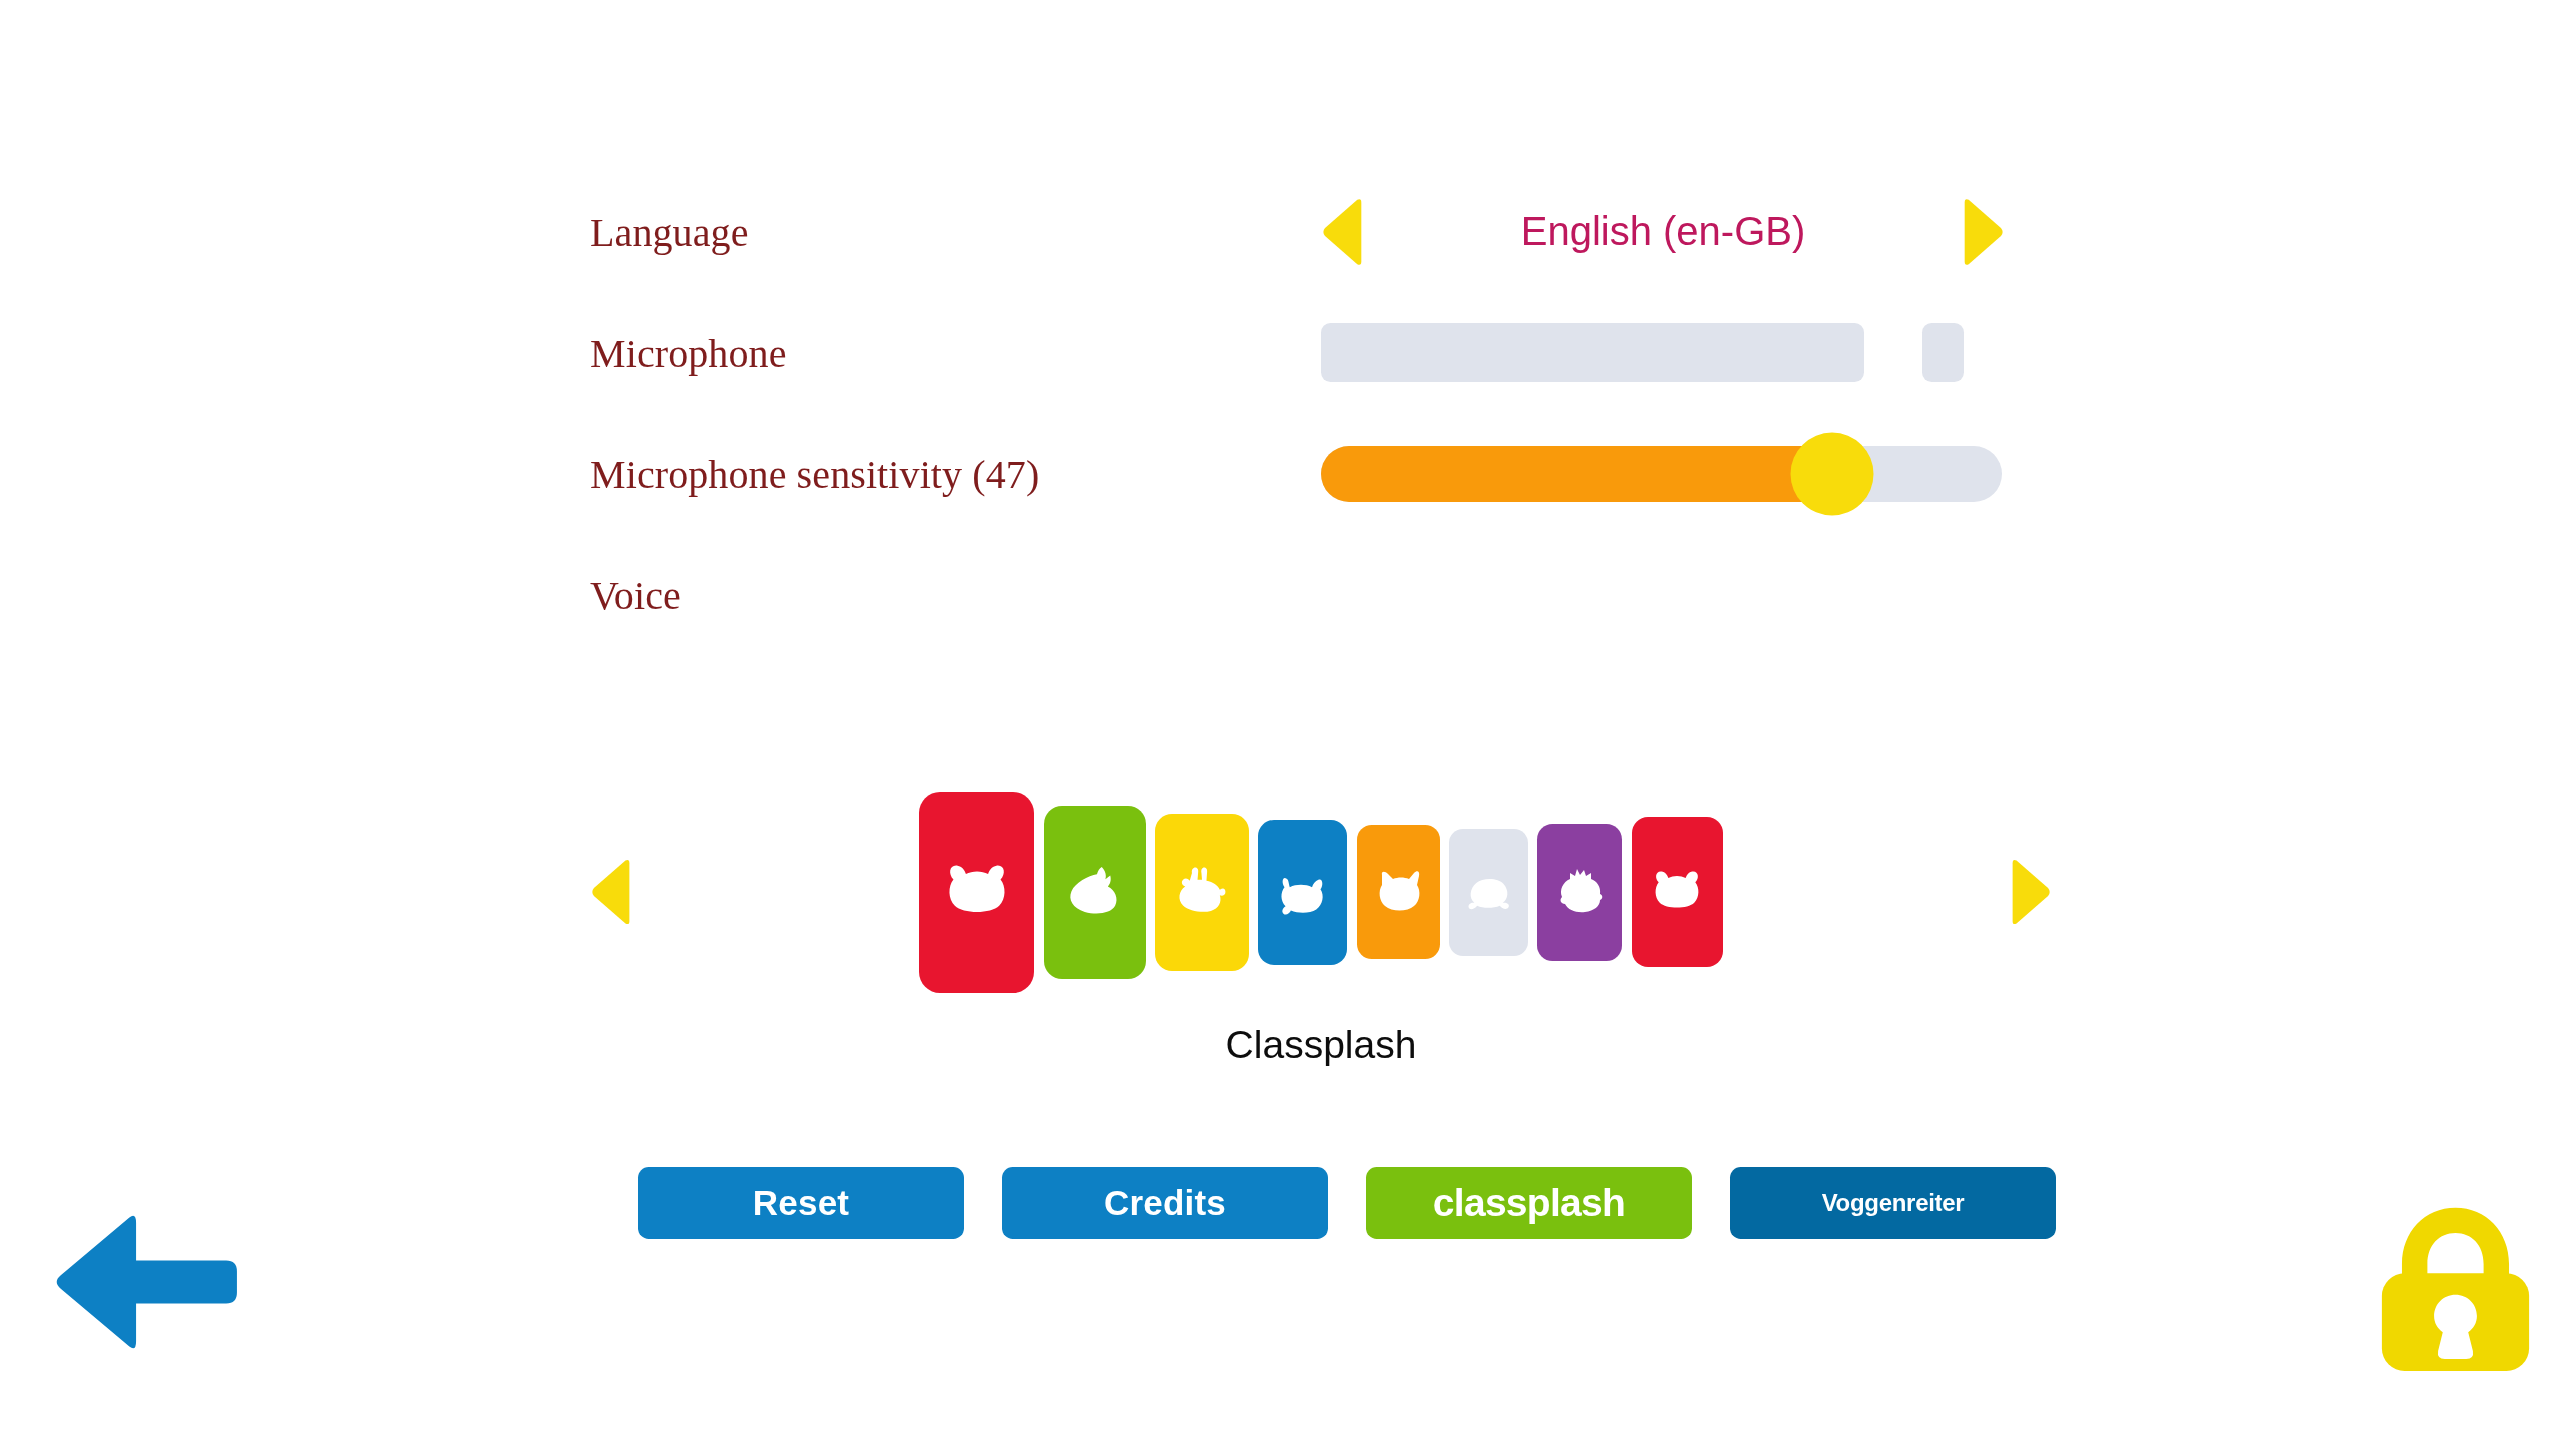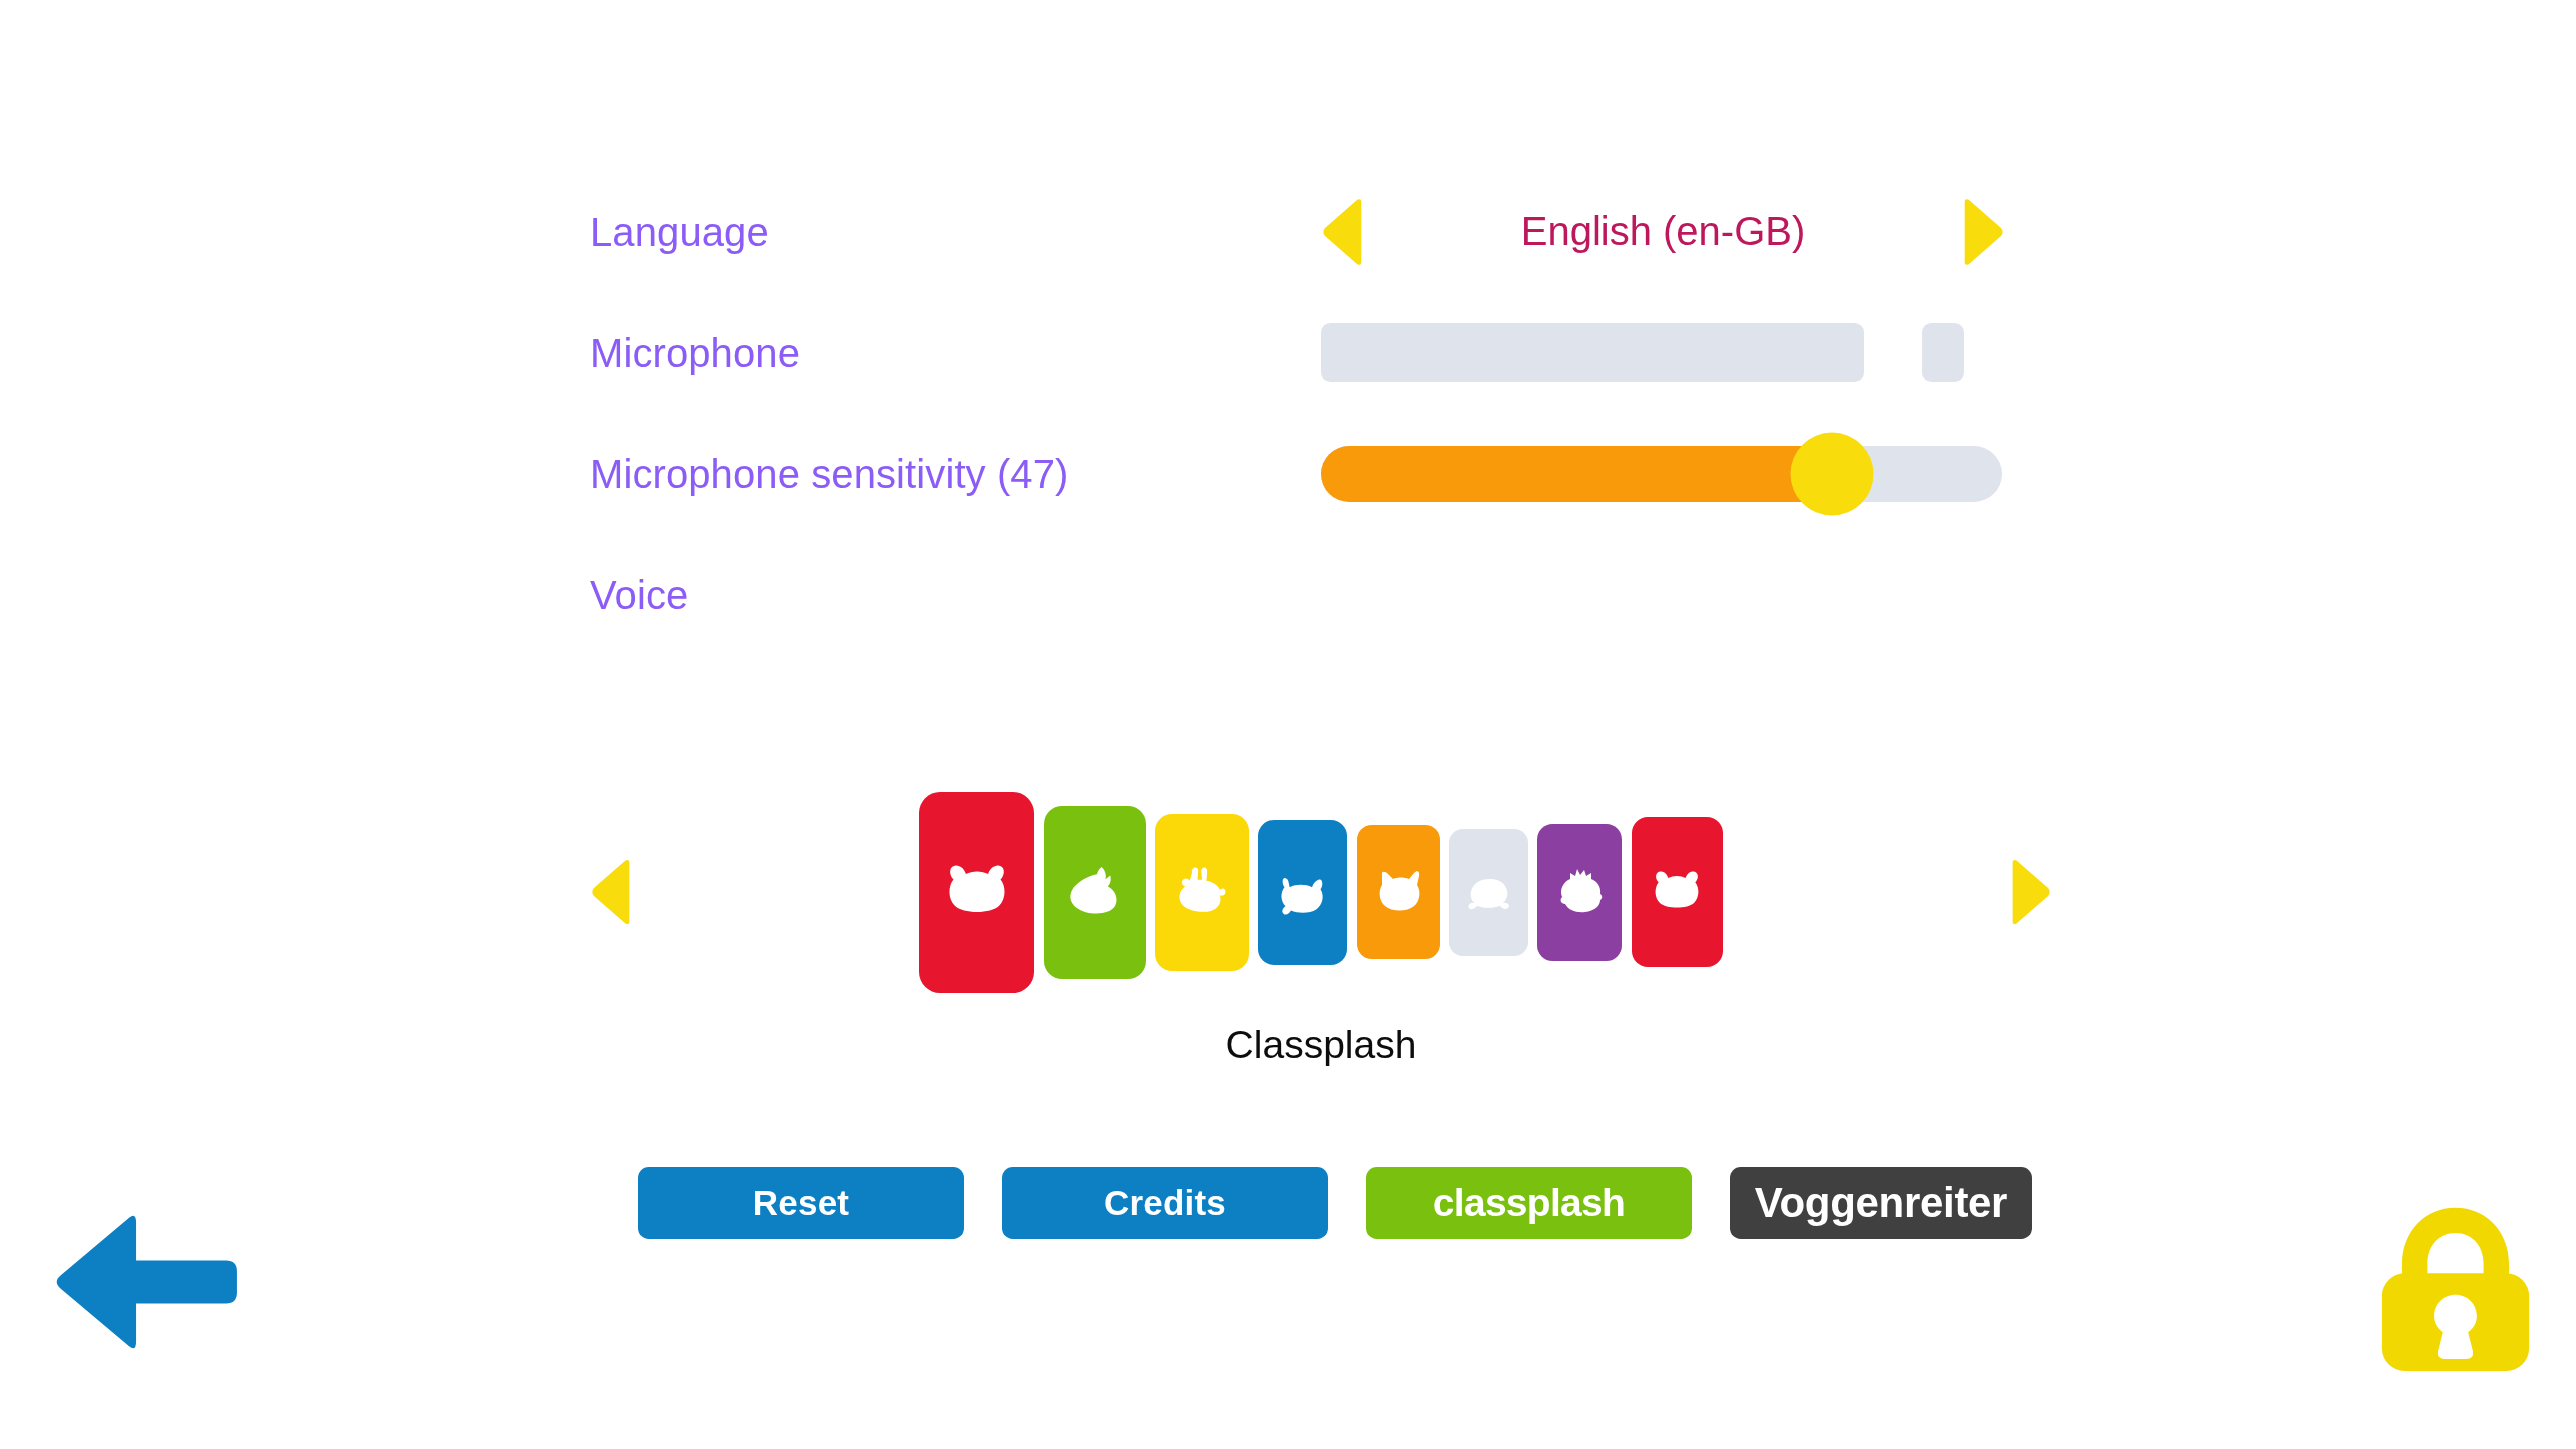--- a/index.html
+++ b/index.html
@@ -6,22 +6,23 @@
   html,body { width:2576px; height:1449px; background:#ffffff; overflow:hidden; }
   body { font-family:"Liberation Sans", sans-serif; color:#111; }
 
   #stage { position:relative; width:2576px; height:1449px; background:#fff; }
 
   
   .settings { position:absolute; left:590px; top:171px; width:1462px; }
   .row { position:relative; height:121px; }
   .row-label {
     position:absolute; left:0; top:50%; transform:translateY(-50%);
-    font-size:40px; font-weight:400; color:#8b5cf6; white-space:nowrap;
+    font-size:40px; font-weight:400; color:#7f1d1d; white-space:nowrap;
     letter-spacing:0.1px;
+    font-family:Liberation Serif, serif;
   }
   .ctl { position:absolute; left:731px; top:50%; transform:translateY(-50%);
          width:684px; height:78px; display:flex; align-items:center; }
 
   
   .tri { width:43px; height:70px; flex:0 0 43px; }
   .tri svg { display:block; width:100%; height:100%; }
   .ctl .val {
     flex:1 1 auto; text-align:center; font-size:40px; color:#be185d;
     white-space:nowrap; padding:0 6.7px;
@@ -54,21 +55,21 @@
                  text-align:center; font-size:39px; color:#0d0d0d; }
 
   
   .btnrow { position:absolute; left:590px; top:1167px; display:flex; align-items:center; gap:38px;padding-left:48px; }
   .btn { height:72px; border-radius:10.7px; display:flex; align-items:center; justify-content:center;
          color:#fff; font-size:35px; font-weight:700; letter-spacing:0.2px; white-space:nowrap;
          padding:0 31px; }
   .btn.reset   { width:326px; background:#0d80c4; }
   .btn.credits { width:326px; background:#0d80c4; }
   .btn.classplash { width:326px; background:#7ac00e; font-size:39px; letter-spacing:-0.7px; }
-  .btn.voggen     { width:302px; background:#404040; font-size:42px; letter-spacing:-0.3px; }
+  .btn.voggen     { width:326px; background:#0369a1; font-size:24px; letter-spacing:-0.3px; }
 
   
   .back-arrow { position:absolute; left:50px; top:1208px; width:195px; height:148px; }
   .back-arrow svg { display:block; width:100%; height:100%; }
   .lock { position:absolute; left:2375px; top:1201px; width:161px; height:174px; }
   .lock svg { display:block; width:100%; height:100%; }
 </style>
 </head>
 <body>
 

